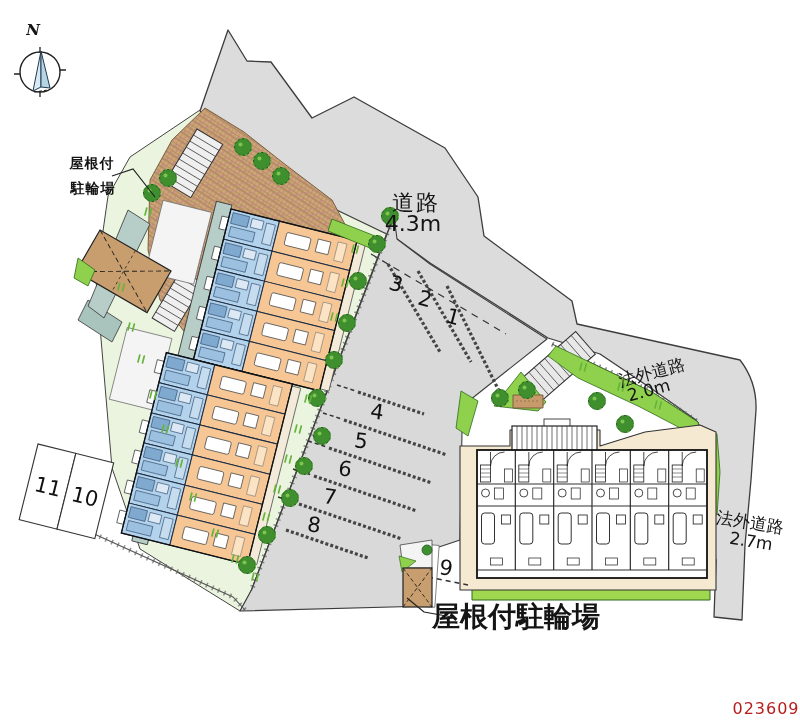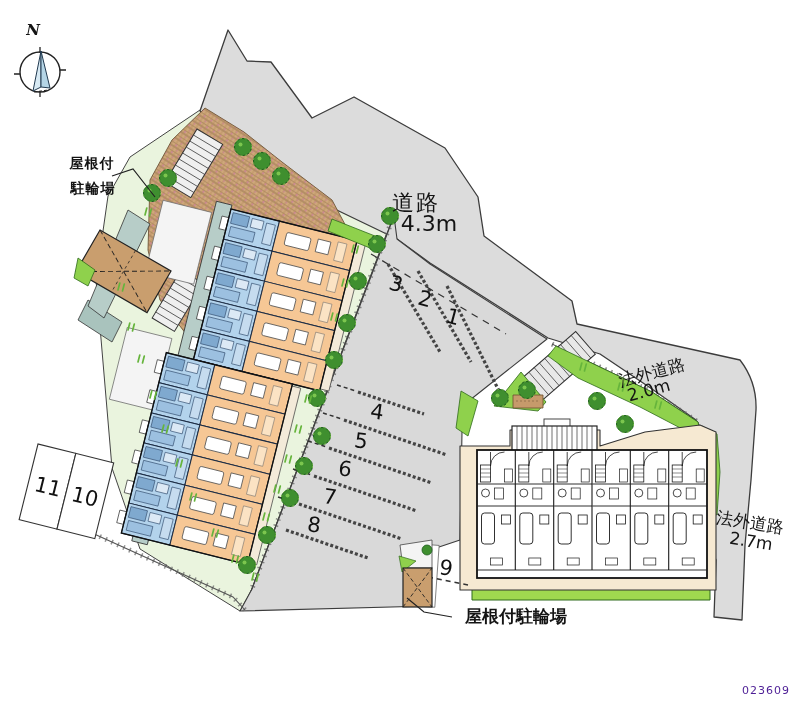--- a/index.html
+++ b/index.html
@@ -8,21 +8,21 @@
   #plan svg{position:absolute;left:0;top:0;}
   .lbl{position:absolute;transform:translate(-50%,-50%);white-space:nowrap;color:#141414;
        line-height:1.05;text-align:center;}
   .lbl.b{font-weight:600;}
   .pnum{position:absolute;transform:translate(-50%,-50%);font-size:21px;color:#111;
         white-space:nowrap;font-weight:500;}
   .jp-big{font-size:14px;letter-spacing:1px;font-weight:600;}
   .road-lbl{font-size:22px;font-weight:500;letter-spacing:2px;}
   .off-lbl{font-size:17px;font-weight:500;}
   .note-lbl{font-size:22px;font-weight:500;letter-spacing:1px;}
-  .num-lbl{font-size:11px;color:#4c1d95;letter-spacing:1px;}
+  .num-lbl{font-size:16px;color:#b91c1c;letter-spacing:1px;margin-top:18px;}
   .n-lbl{font-size:15px;font-style:italic;font-weight:bold;font-family:"DejaVu Serif","Liberation Serif",serif;}
 </style>
 </head>
 <body>
 
 <div id="plan">
 <svg width="800" height="727" viewBox="0 0 800 727">
   <defs>
     <pattern id="brick" width="8" height="8" patternUnits="userSpaceOnUse" patternTransform="rotate(33)">
       <rect width="8" height="8" fill="#cfa87a"></rect>
@@ -259,29 +259,29 @@
     <path d="M452,617 L424,612 L407,598"></path>
   </g>
 </svg>
 
 <div class="lbl n-lbl" style="left:33px;top:31px;">N</div>
 
 <div class="lbl jp-big" style="left:92px;top:163px;">屋根付</div>
 <div class="lbl jp-big" style="left:93px;top:188px;">駐輪場</div>
 
 <div class="lbl road-lbl" style="left:416px;top:203px;">道路</div>
-<div class="lbl road-lbl" style="left:413px;top:224px;letter-spacing:0;margin-left:16px;">4.3m</div>
+<div class="lbl road-lbl" style="left:413px;top:224px;letter-spacing:0;">4.3m</div>
 
 <div class="lbl off-lbl" style="left:652px;top:373px;transform:translate(-50%,-50%) rotate(-15deg);">法外道路</div>
 <div class="lbl off-lbl" style="left:649px;top:391px;transform:translate(-50%,-50%) rotate(-15deg);">2.0m</div>
 
 <div class="lbl off-lbl" style="left:750px;top:523px;transform:translate(-50%,-50%) rotate(9deg);">法外道路</div>
 <div class="lbl off-lbl" style="left:751px;top:542px;transform:translate(-50%,-50%) rotate(9deg);">2.7m</div>
 
-<div class="lbl b" style="left:516px;top:617px;font-size:17px;">屋根付駐輪場</div>
+<div class="lbl b" style="left:516px;top:617px;font-size:28px;">屋根付駐輪場</div>
 
 <div class="lbl num-lbl" style="left:766px;top:691px;">023609</div>
 
 <div class="pnum" style="left:453px;top:317px;transform:translate(-50%,-50%) rotate(15deg);">1</div>
 <div class="pnum" style="left:425px;top:299px;transform:translate(-50%,-50%) rotate(15deg);">2</div>
 <div class="pnum" style="left:396px;top:284px;transform:translate(-50%,-50%) rotate(15deg);">3</div>
 <div class="pnum" style="left:377px;top:412px;transform:translate(-50%,-50%) rotate(8deg);">4</div>
 <div class="pnum" style="left:361px;top:441px;transform:translate(-50%,-50%) rotate(8deg);">5</div>
 <div class="pnum" style="left:345px;top:469px;transform:translate(-50%,-50%) rotate(8deg);">6</div>
 <div class="pnum" style="left:330px;top:497px;transform:translate(-50%,-50%) rotate(8deg);">7</div>

